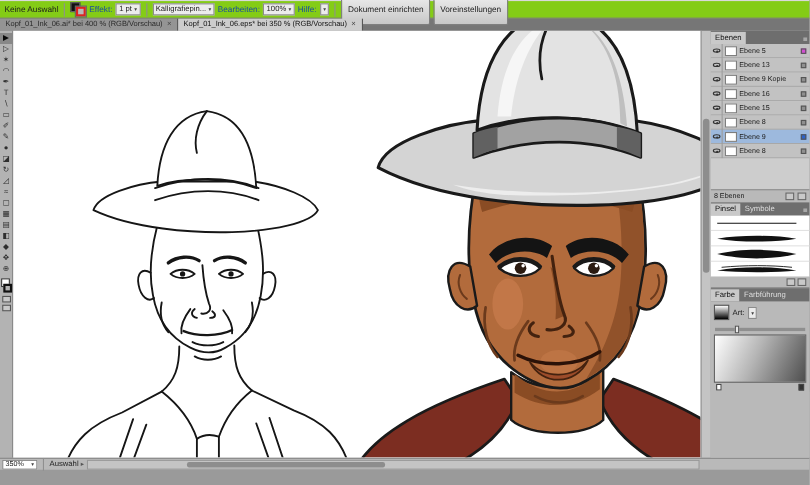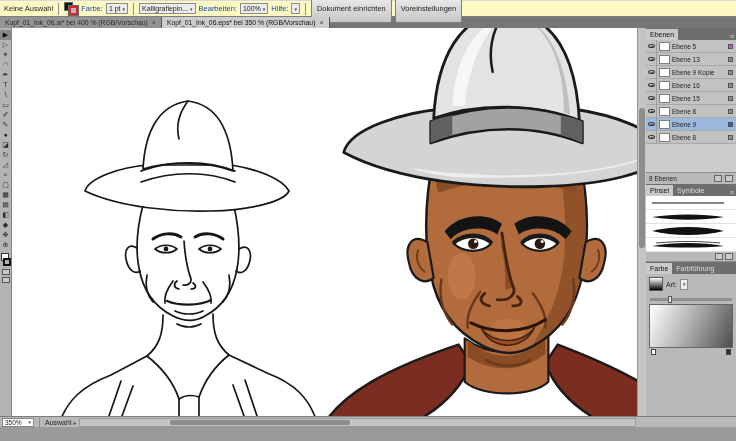--- a/index.html
+++ b/index.html
@@ -6,21 +6,21 @@
   html,body{width:736px;height:441px;overflow:hidden;background:#9a9a9a;font-family:"Liberation Sans",sans-serif}
   .app{position:relative;width:736px;height:441px;color:#1d1d1d;font-size:8px}
 
   
   .menubar{height:14px;background:#3f3f3f;display:flex;align-items:center;color:#d6d6d6}
   .ai-logo{width:21px;height:14px;background:#1d1d1d;color:#ff8a1e;font-weight:bold;font-size:9px;display:flex;align-items:center;justify-content:center}
   .menu-item{padding:0 5px;font-size:8px;line-height:14px;white-space:nowrap}
   .menubar-right{margin-left:auto;padding-right:10px;color:#b5b5b5;font-size:8px}
 
   
-  .controlbar{height:17px;background:#fef9c3;border-top:1px solid #d9d9d9;border-bottom:1px solid #7d7d7d;display:flex;align-items:center;gap:3px;padding:0 4px;font-size:7.5px}
+  .controlbar{height:17px;background:#84cc16;border-top:1px solid #d9d9d9;border-bottom:1px solid #7d7d7d;display:flex;align-items:center;gap:3px;padding:0 4px;font-size:7.5px}
   .ctext{white-space:nowrap}
   .link{color:#1a4ba0}
   .dd{background:#ececec;border:1px solid #8c8c8c;height:11px;display:inline-flex;align-items:center;padding:0 2px;gap:2px;font-size:7px;white-space:nowrap}
   .dd .arr{font-size:5px;color:#444}
   .btn{background:linear-gradient(#ededed,#c7c7c7);border:1px solid #7f7f7f;border-radius:2px;height:28px;display:inline-flex;align-items:center;padding:12px 5px;font-size:7.5px;white-space:nowrap}
   .sep{width:1px;height:12px;background:#8f8f8f;margin:0 2px}
   .swatch-pair{position:relative;width:14px;height:13px;flex:none}
   .swatch-fill{position:absolute;left:0;top:0;width:9px;height:9px;background:#111;border:1px solid #666}
   .swatch-stroke{position:absolute;right:0;bottom:0;width:9px;height:9px;background:#b9b9b9;border:2px solid #d22;outline:1px solid #666}
 
@@ -93,21 +93,21 @@
 <div class="app">
 
 
   <div class="controlbar">
     <span class="ctext">Keine Auswahl</span>
     <span class="sep"></span>
     <span class="swatch-pair">
       <span class="swatch-fill"></span>
       <span class="swatch-stroke"></span>
     </span>
-    <span class="ctext link">Farbe:</span>
+    <span class="ctext link">Effekt:</span>
     <span class="dd">
       <span>1 pt</span>
       <span class="arr">▾</span>
     </span>
     <span class="sep"></span>
     <span class="dd">
       <span>Kalligrafiepin...</span>
       <span class="arr">▾</span>
     </span>
     <span class="ctext link">Bearbeiten:</span>

